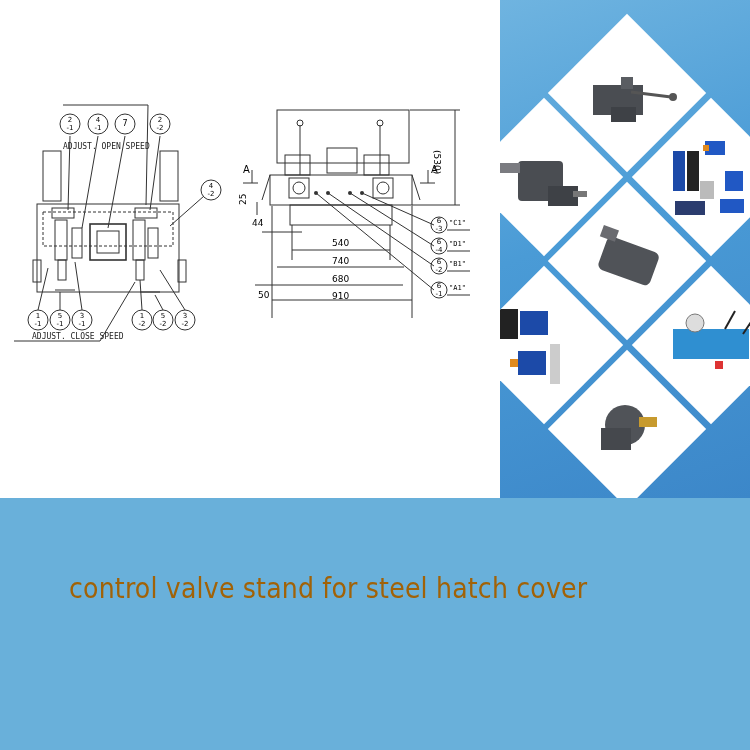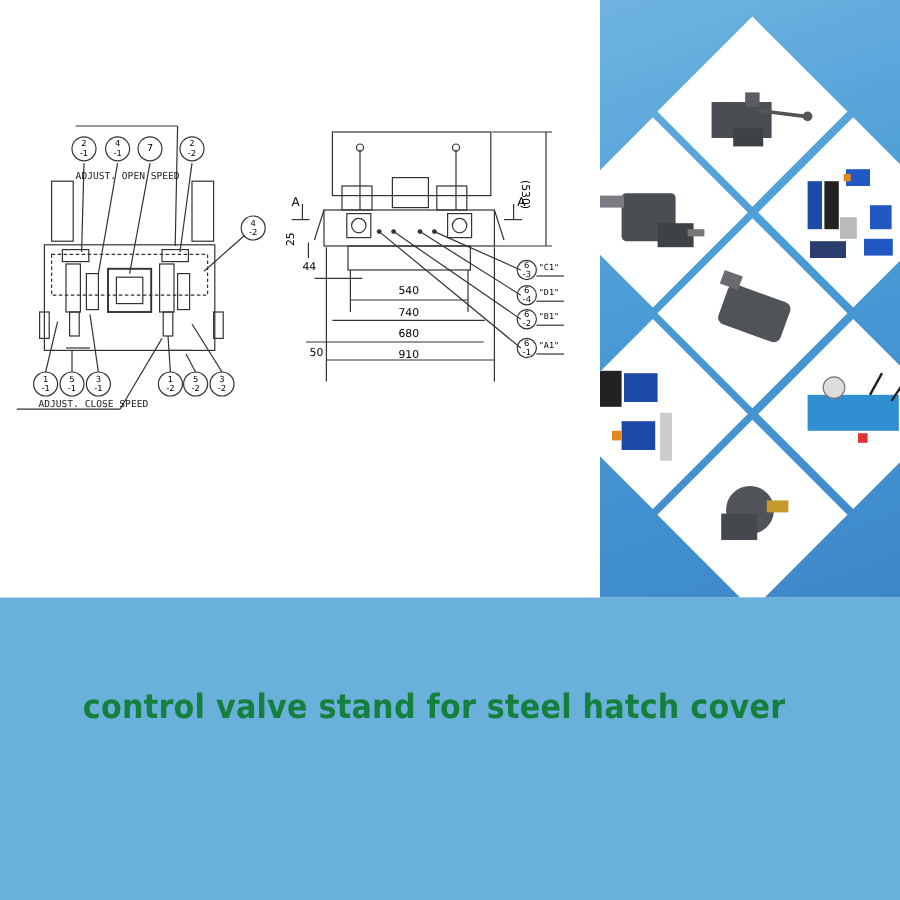--- a/index.html
+++ b/index.html
@@ -4,21 +4,21 @@
 <style>
   html,body{margin:0;padding:0;}
   body{width:750px;height:750px;overflow:hidden;background:#fff;font-family:"DejaVu Sans",sans-serif;position:relative;}
   .drawing{position:absolute;left:0;top:0;width:500px;height:498px;background:#fff;}
   .drawing svg{position:absolute;left:0;top:0;}
   .panel{position:absolute;left:500px;top:0;width:250px;height:498px;overflow:hidden;
     background:linear-gradient(160deg,#6fb4e0 0%,#4a9bd6 45%,#3c87c9 100%);}
   .tile{position:absolute;width:112px;height:112px;background:#fff;transform:rotate(45deg);overflow:hidden;}
   .tile .inner{position:absolute;left:0;top:0;width:112px;height:112px;transform:rotate(-45deg);}
   .banner{position:absolute;left:0;top:498px;width:750px;height:252px;background:#69b0da;}
-  .caption{position:absolute;left:69px;top:570px;color:#15803d;font-family:"DejaVu Sans Condensed","DejaVu Sans",sans-serif;font-weight:bold;font-size:28px;line-height:38px;letter-spacing:0.2px;}
+  .caption{position:absolute;left:69px;top:570px;color:#a16207;font-family:"DejaVu Sans Condensed","DejaVu Sans",sans-serif;font-weight:normal;font-size:28px;line-height:38px;letter-spacing:0.2px;}
   .caption div{white-space:nowrap;}
 </style>
 </head>
 <body>
 
 <div class="drawing">
   <svg width="500" height="498" viewBox="0 0 500 498">
     <g stroke="#333" fill="none" stroke-width="1">
 
       <line x1="63" y1="105" x2="148" y2="105"></line>

